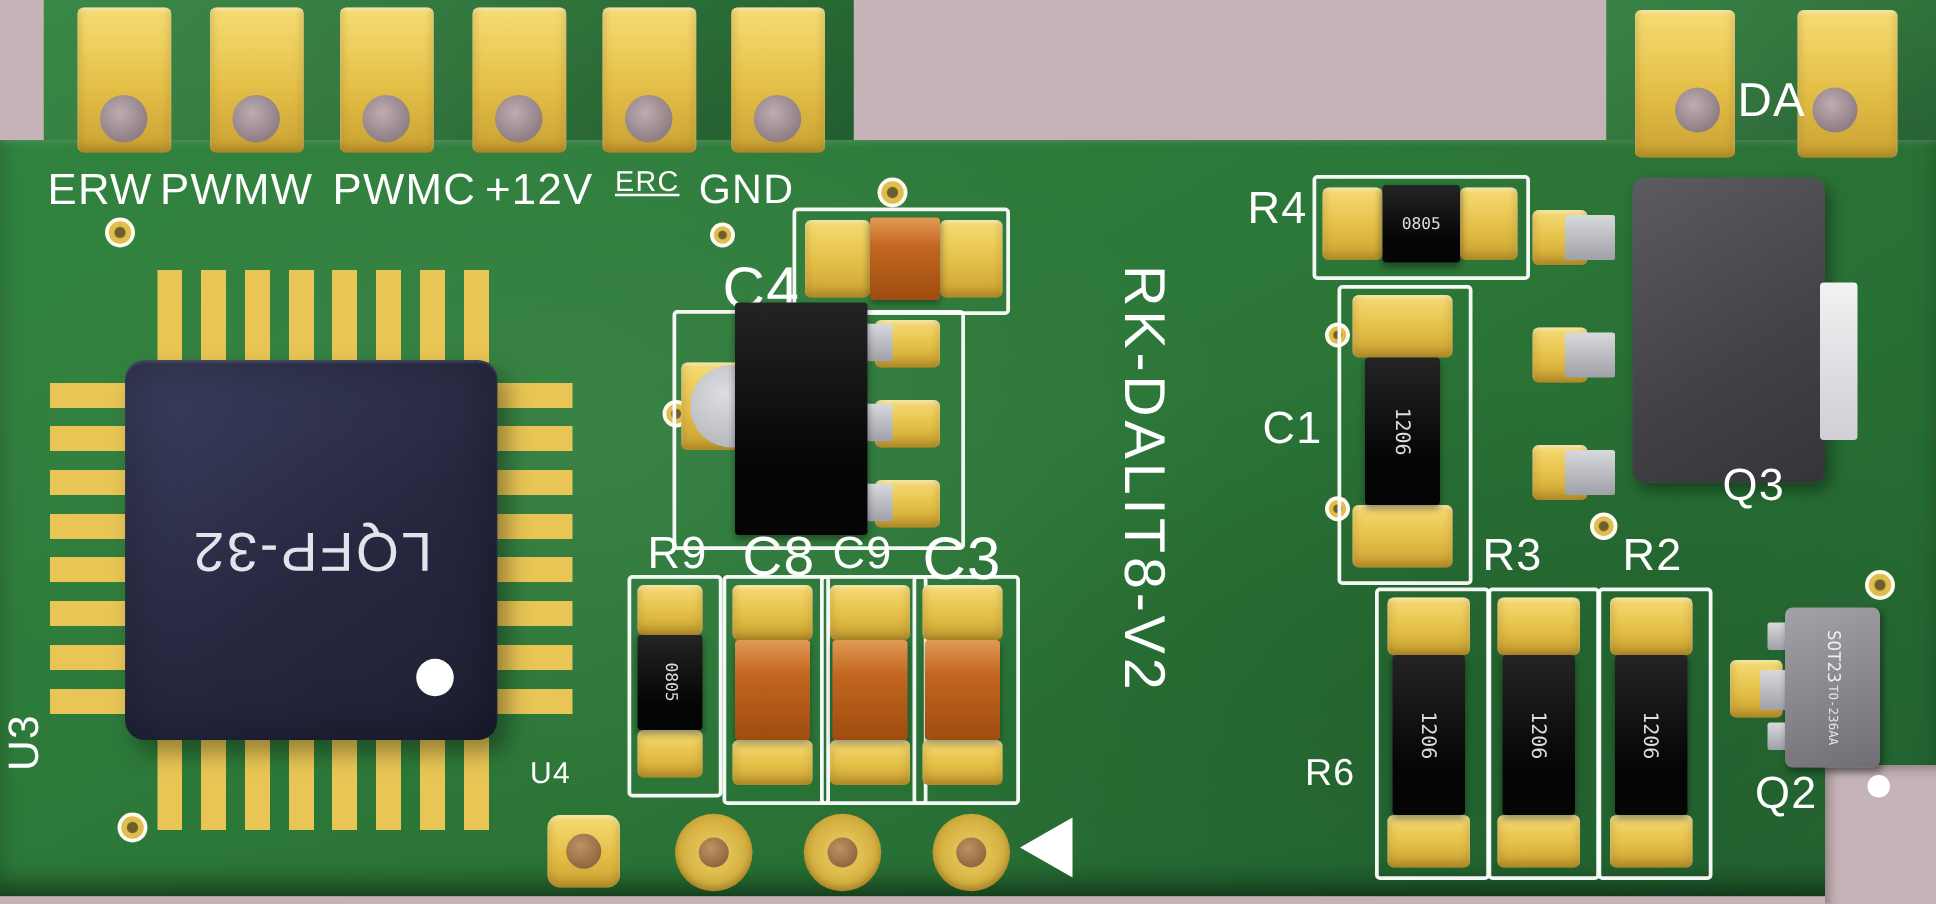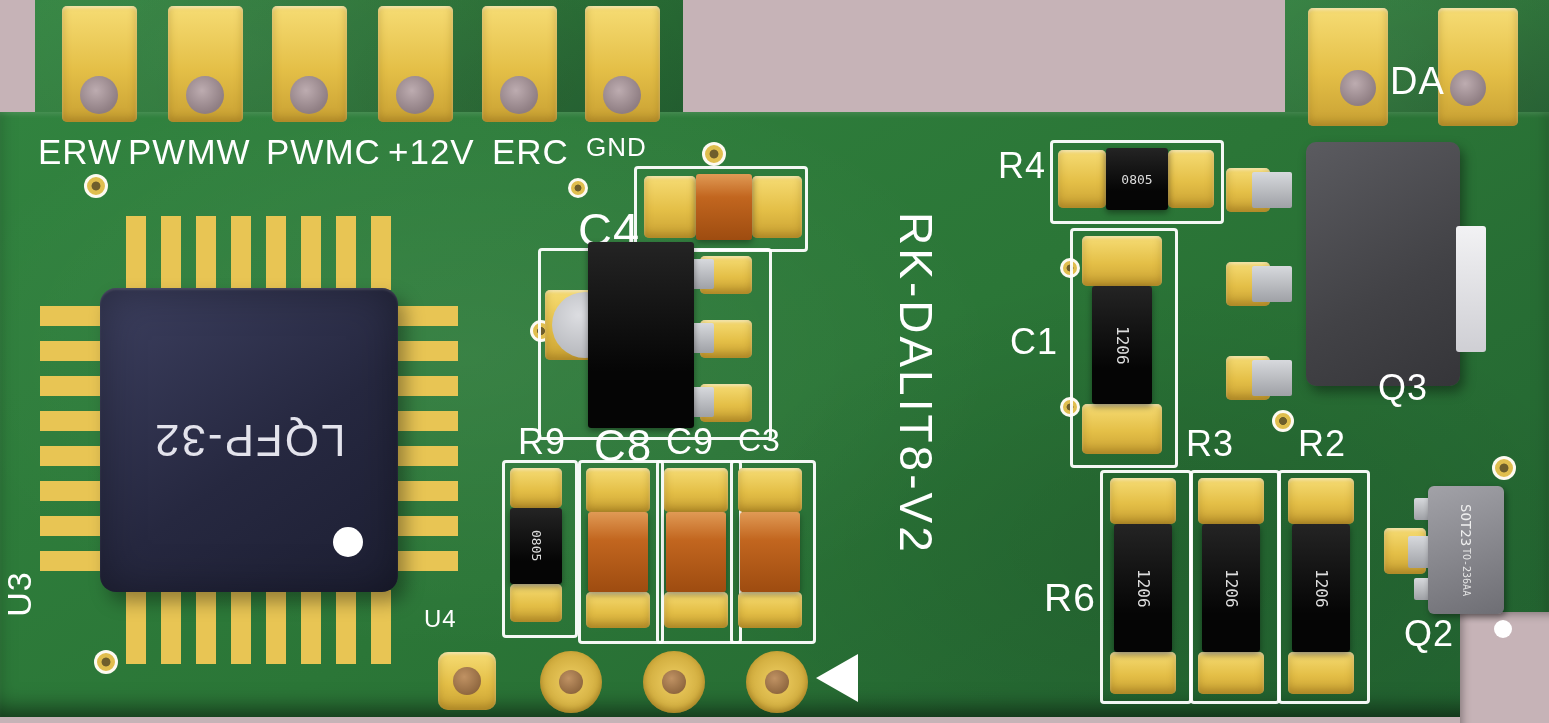--- a/index.html
+++ b/index.html
@@ -55,22 +55,22 @@
   <div class="abs hole" style="left:186px;top:76px;width:38px;height:38px;"></div>
   <div class="abs hole" style="left:290px;top:76px;width:38px;height:38px;"></div>
   <div class="abs hole" style="left:396px;top:76px;width:38px;height:38px;"></div>
   <div class="abs hole" style="left:500px;top:76px;width:38px;height:38px;"></div>
   <div class="abs hole" style="left:603px;top:76px;width:38px;height:38px;"></div>
 
   <div class="abs silk" style="left:38px;top:134px;font-size:35px;">ERW</div>
   <div class="abs silk" style="left:128px;top:134px;font-size:35px;">PWMW</div>
   <div class="abs silk" style="left:266px;top:134px;font-size:35px;">PWMC</div>
   <div class="abs silk" style="left:388px;top:134px;font-size:35px;">+12V</div>
-  <div class="abs silk" style="left:492px;top:134px;font-size:35px;">ERC</div>
-  <div class="abs silk" style="left:586px;top:134px;font-size:26px;">GND</div>
+  <div class="abs silk" style="left:492px;top:134px;font-size:23px;text-decoration:underline;">ERC</div>
+  <div class="abs silk" style="left:559px;top:134px;font-size:33px;">GND</div>
 
   <div class="abs pad" style="left:1308px;top:8px;width:80px;height:118px;"></div>
   <div class="abs pad" style="left:1438px;top:8px;width:80px;height:118px;"></div>
   <div class="abs hole" style="left:1340px;top:70px;width:36px;height:36px;"></div>
   <div class="abs hole" style="left:1450px;top:70px;width:36px;height:36px;"></div>
   <div class="abs silk" style="left:1390px;top:62px;font-size:38px;">DA</div>
 
   <div class="abs via" style="left:84px;top:174px;width:24px;height:24px;"></div>
   <div class="abs via" style="left:568px;top:178px;width:20px;height:20px;"></div>
   <div class="abs via" style="left:702px;top:142px;width:24px;height:24px;"></div>
@@ -107,21 +107,21 @@
   <div class="abs pad" style="left:700px;top:320px;width:52px;height:38px;"></div>
   <div class="abs pad" style="left:700px;top:384px;width:52px;height:38px;"></div>
   <div class="abs lead" style="left:688px;top:259px;width:26px;height:30px;"></div>
   <div class="abs lead" style="left:688px;top:323px;width:26px;height:30px;"></div>
   <div class="abs lead" style="left:688px;top:387px;width:26px;height:30px;"></div>
   <div class="abs blackc" style="left:588px;top:242px;width:106px;height:186px;"></div>
 
   <div class="abs silk" style="left:518px;top:424px;font-size:36px;">R9</div>
   <div class="abs silk" style="left:594px;top:424px;font-size:44px;">C8</div>
   <div class="abs silk" style="left:666px;top:424px;font-size:36px;">C9</div>
-  <div class="abs silk" style="left:738px;top:424px;font-size:32px;">C3</div>
+  <div class="abs silk" style="left:738px;top:424px;font-size:48px;">C3</div>
 
   <div class="abs silk-box" style="left:502px;top:460px;width:70px;height:172px;"></div>
   <div class="abs pad" style="left:510px;top:468px;width:52px;height:40px;"></div>
   <div class="abs pad" style="left:510px;top:584px;width:52px;height:38px;"></div>
   <div class="abs blackc ctr" style="left:510px;top:508px;width:52px;height:76px;">
     <span class="mark vtext" style="font-size:13px;">0805</span>
   </div>
 
   <div class="abs silk-box" style="left:578px;top:460px;width:80px;height:178px;"></div>
   <div class="abs pad" style="left:586px;top:468px;width:64px;height:44px;"></div>
@@ -173,21 +173,21 @@
   <div class="abs lead" style="left:1252px;top:172px;width:40px;height:36px;"></div>
   <div class="abs lead" style="left:1252px;top:266px;width:40px;height:36px;"></div>
   <div class="abs lead" style="left:1252px;top:360px;width:40px;height:36px;"></div>
   <div class="abs darkbody" style="left:1306px;top:142px;width:154px;height:244px;"></div>
   <div class="abs whitetab" style="left:1456px;top:226px;width:30px;height:126px;"></div>
   <div class="abs silk" style="left:1378px;top:370px;font-size:36px;">Q3</div>
 
   <div class="abs silk" style="left:1186px;top:426px;font-size:36px;text-align:center;">R3</div>
   <div class="abs silk" style="left:1298px;top:426px;font-size:36px;">R2</div>
 
-  <div class="abs silk" style="left:1044px;top:578px;font-size:39px;">R6</div>
+  <div class="abs silk" style="left:1044px;top:604px;font-size:30px;">R6</div>
 
   <div class="abs silk-box" style="left:1100px;top:470px;width:86px;height:228px;"></div>
   <div class="abs pad" style="left:1110px;top:478px;width:66px;height:46px;"></div>
   <div class="abs pad" style="left:1110px;top:652px;width:66px;height:42px;"></div>
   <div class="abs blackc ctr" style="left:1114px;top:524px;width:58px;height:128px;">
     <span class="mark vtext" style="font-size:16px;">1206</span>
   </div>
 
   <div class="abs silk-box" style="left:1190px;top:470px;width:84px;height:228px;"></div>
   <div class="abs pad" style="left:1198px;top:478px;width:66px;height:46px;"></div>

